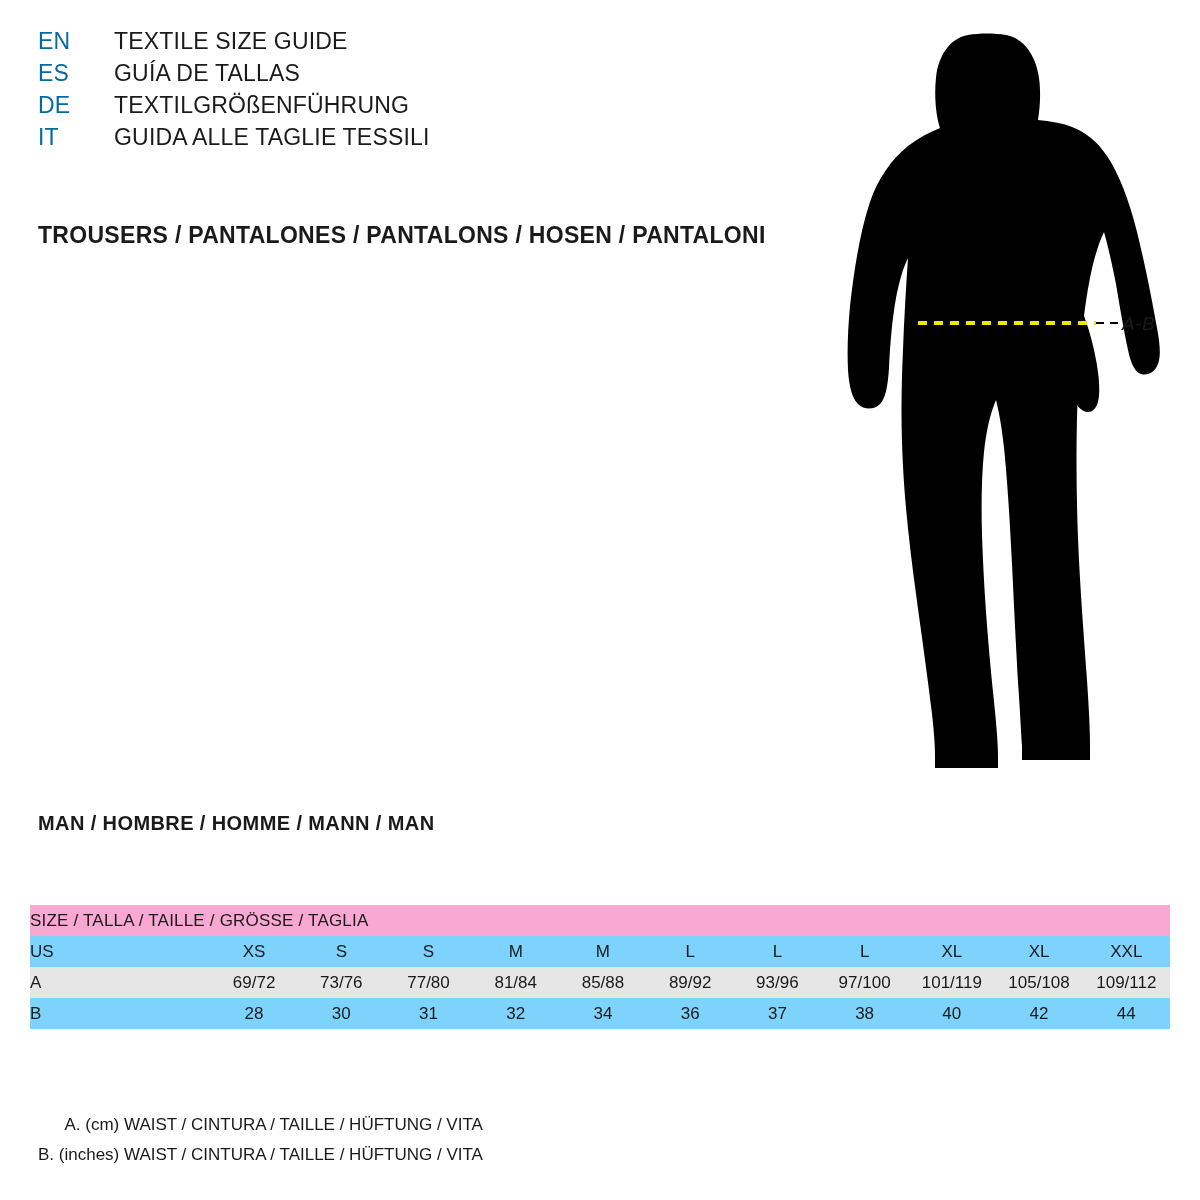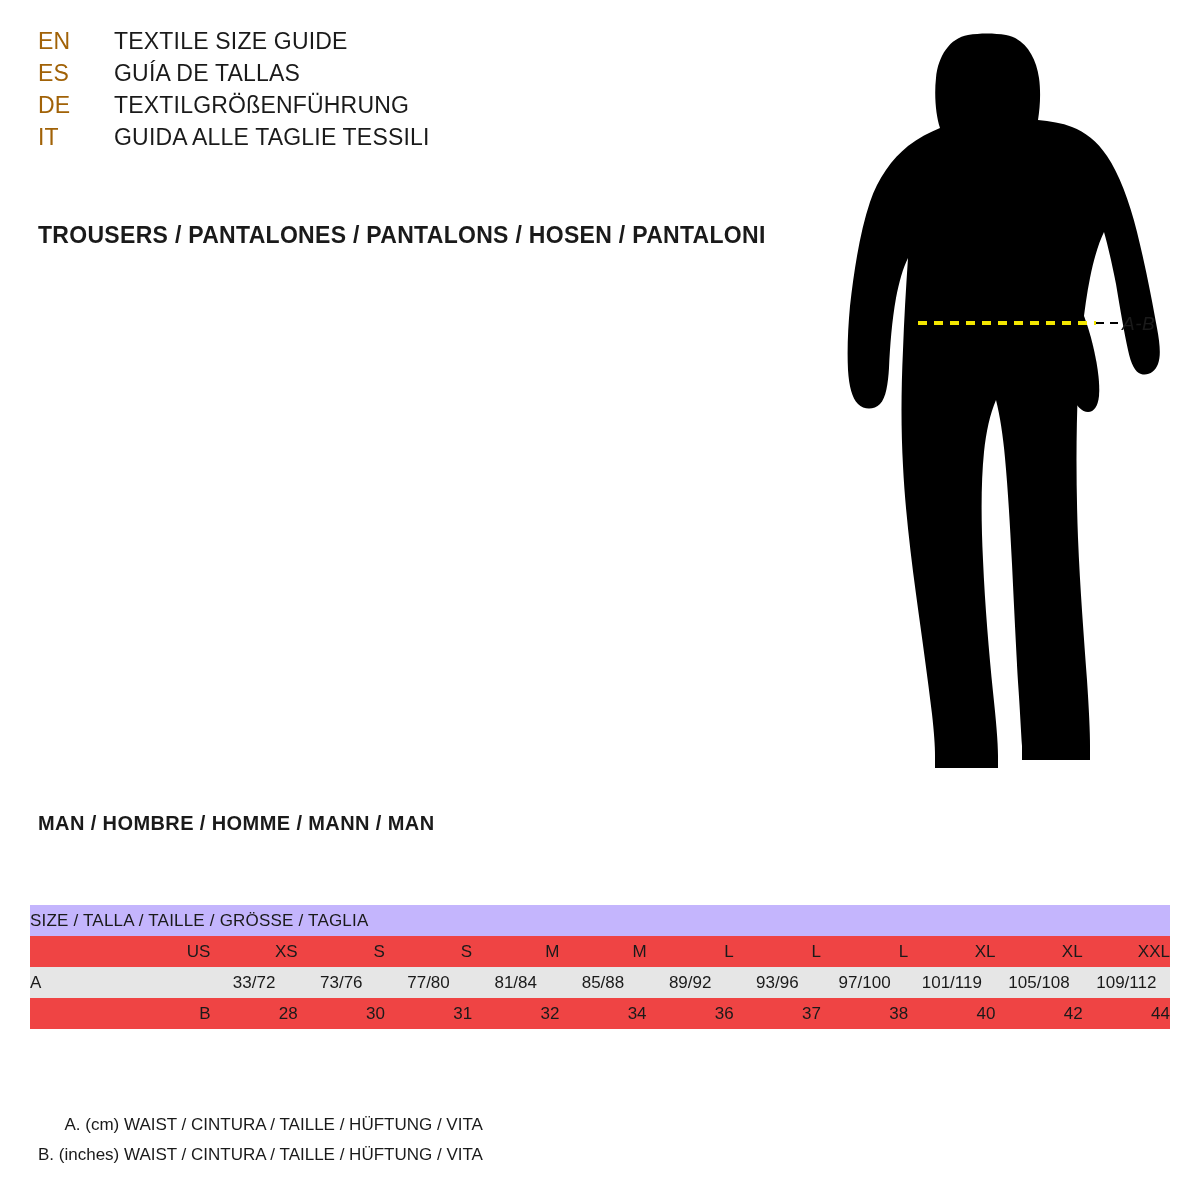--- a/index.html
+++ b/index.html
@@ -26,21 +26,21 @@
   .lang-row {
     display: flex;
     align-items: baseline;
     height: 32px;
     font-size: 23px;
     letter-spacing: .2px;
   }
   .lang-code {
     width: 76px;
     flex: 0 0 76px;
-    color: #a16207;
+    color: #0369a1;
   }
   .lang-text {
     color: #1a1a1a;
   }
   .garment-line {
     position: absolute;
     left: 38px;
     top: 222px;
     font-size: 23px;
     font-weight: bold;
@@ -88,28 +88,28 @@
     font-size: 17px;
   }
   table.size-table th,
   table.size-table td {
     padding: 0;
     height: 31px;
     font-weight: normal;
     color: #1a1a1a;
   }
   .hdr-row th {
-    background: #c4b5fd;
+    background: #f9a8d4;
     text-align: left;
     padding-left: 12px;
     font-size: 17px;
     letter-spacing: .2px;
   }
   .row-alt td { background: #e6e6e6; }
-  .row-plain td { background: #ef4444; text-align: right; }
+  .row-plain td { background: #7dd3fc; }
   .lbl-cell {
     text-align: left;
     padding-left: 12px;
     width: 180px;
   }
   .val-cell {
     text-align: center;
     width: 87px;
   }
 
@@ -237,21 +237,21 @@
       <td class="val-cell">M</td>
       <td class="val-cell">L</td>
       <td class="val-cell">L</td>
       <td class="val-cell">L</td>
       <td class="val-cell">XL</td>
       <td class="val-cell">XL</td>
       <td class="val-cell">XXL</td>
     </tr>
     <tr class="row-alt">
       <td class="lbl-cell">A</td>
-      <td class="val-cell">33/72</td>
+      <td class="val-cell">69/72</td>
       <td class="val-cell">73/76</td>
       <td class="val-cell">77/80</td>
       <td class="val-cell">81/84</td>
       <td class="val-cell">85/88</td>
       <td class="val-cell">89/92</td>
       <td class="val-cell">93/96</td>
       <td class="val-cell">97/100</td>
       <td class="val-cell">101/119</td>
       <td class="val-cell">105/108</td>
       <td class="val-cell">109/112</td>

